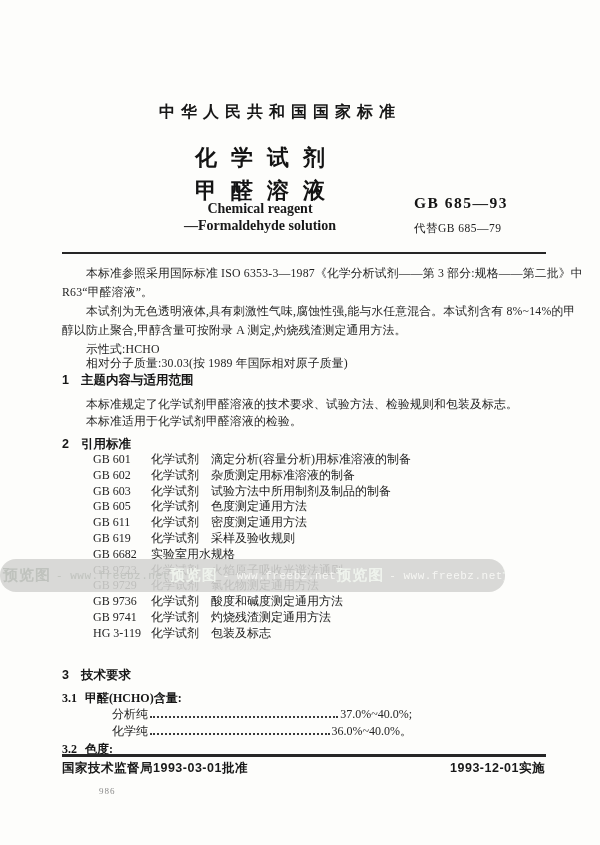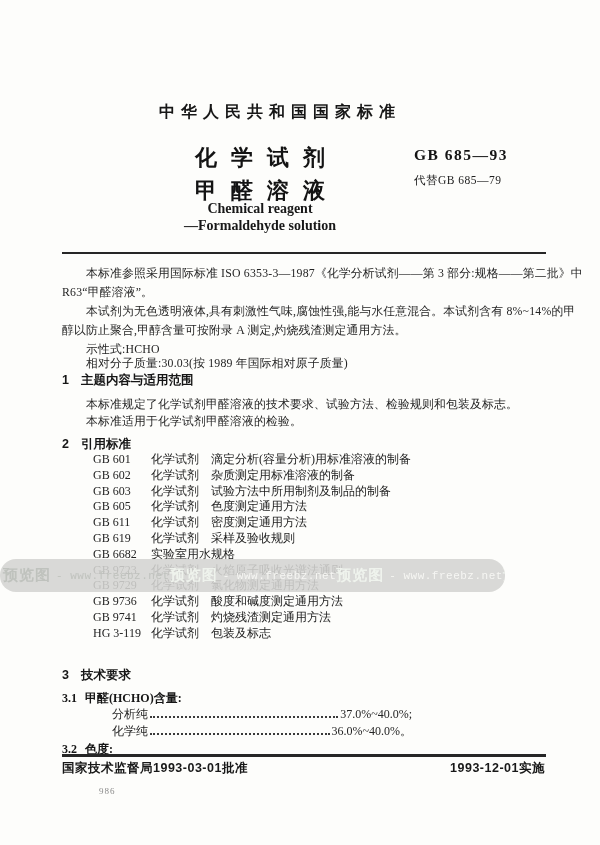--- a/index.html
+++ b/index.html
@@ -18,21 +18,21 @@
   }
   .title-cn{
     position:absolute; top:141px; left:110px; width:300px;
     text-align:center; font-family:"Liberation Sans", sans-serif;
     font-weight:bold; font-size:22px; color:#131313;
   }
   .title-cn .tline{height:33px; line-height:33px; letter-spacing:14px; text-indent:14px; white-space:nowrap;}
   .code-zone{position:absolute; top:146px; left:414px; width:150px;}
   .std-code{
     font-weight:bold; font-size:15.5px; letter-spacing:1.5px;
-    color:#141414; white-space:nowrap;
+    color:#141414; white-space:nowrap;margin-top:48px;
   }
   .replaces{
     margin-top:9px; font-size:11.5px; letter-spacing:.5px;
     color:#202020; white-space:nowrap;
   }
   .title-en{
     position:absolute; top:200px; left:110px; width:300px;
     text-align:center; font-weight:bold; font-size:14px; color:#181818;
   }
   .title-en .eline{height:17px; line-height:17px; white-space:nowrap;}

